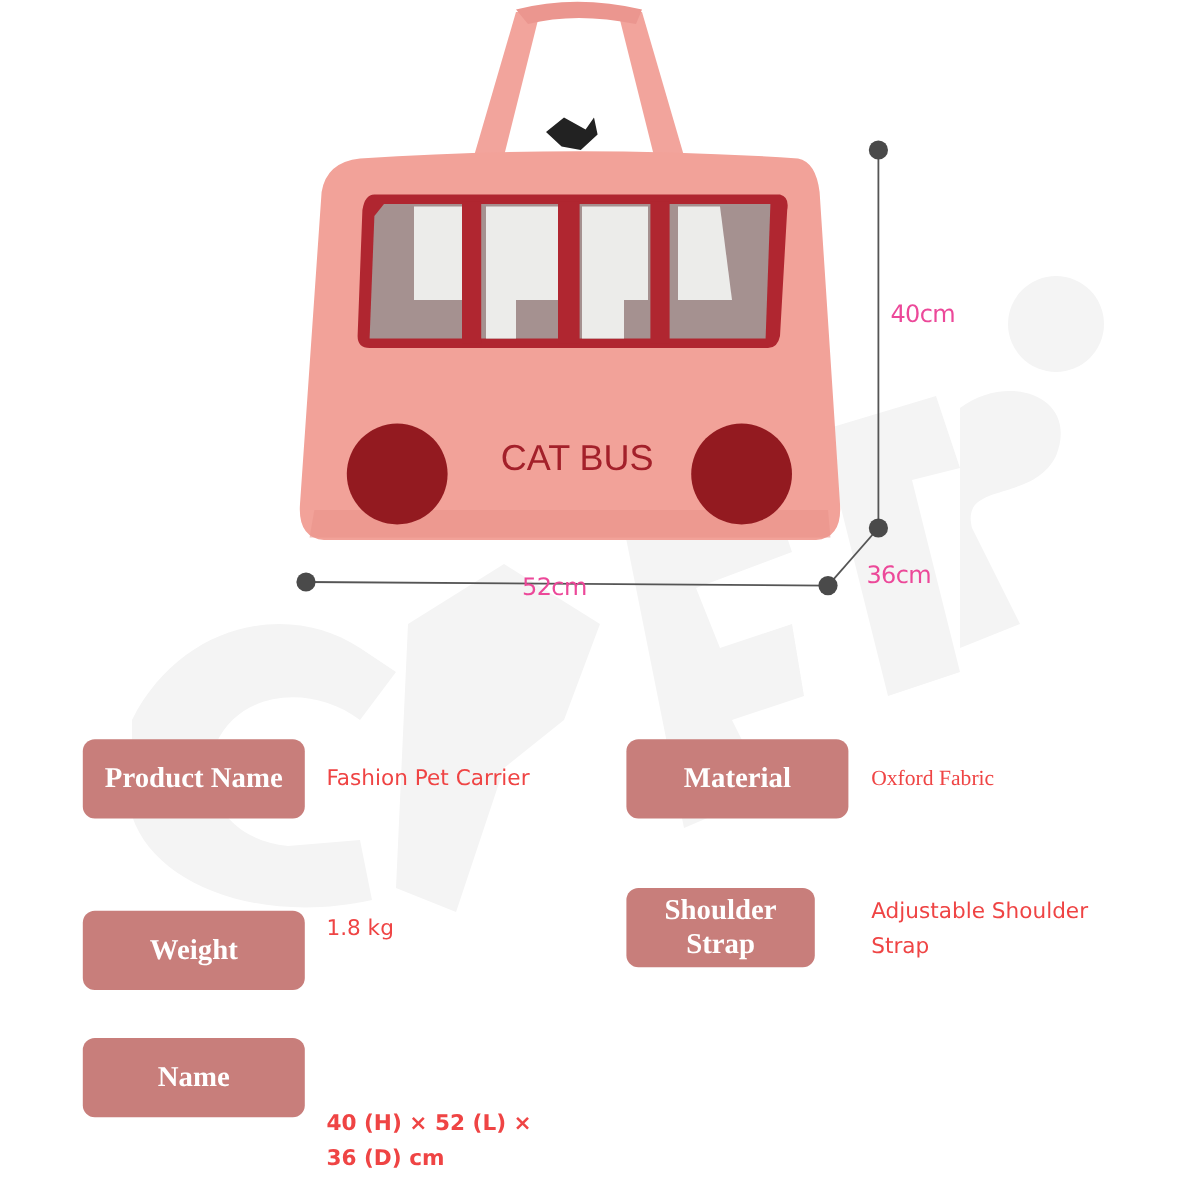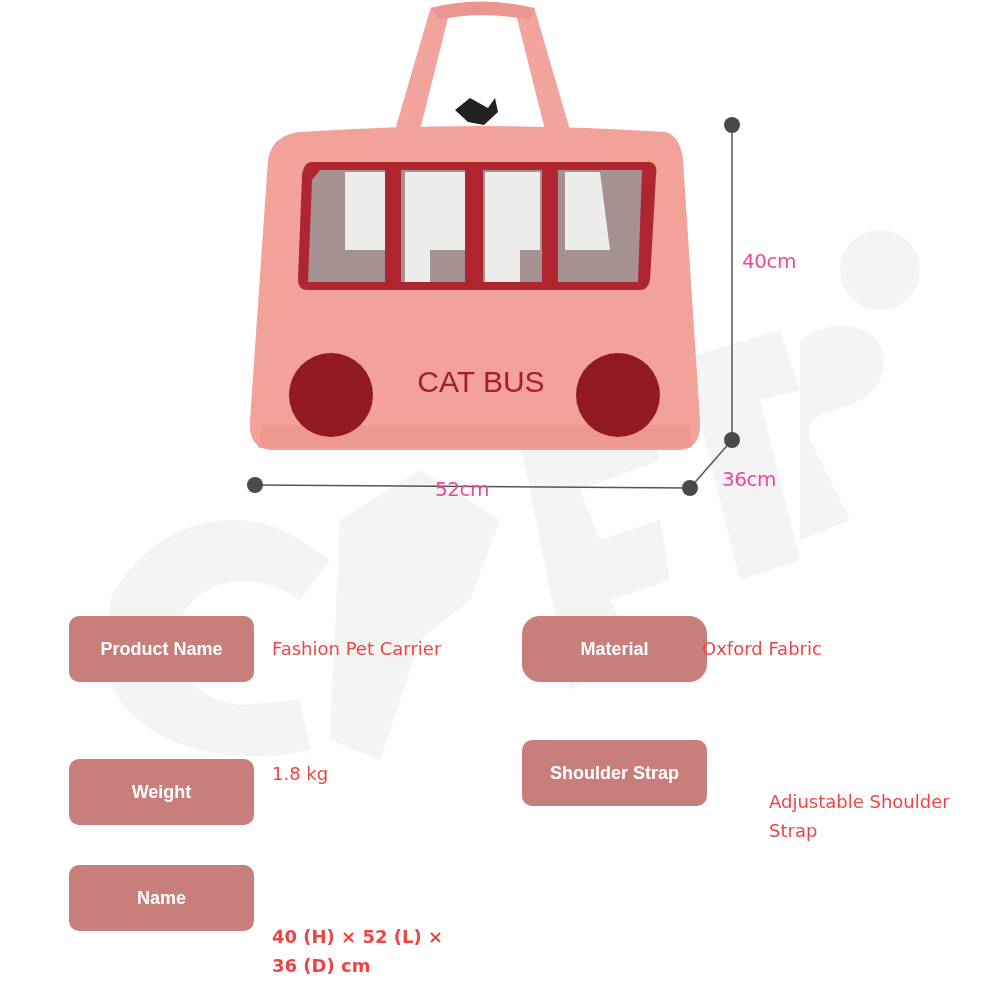--- a/index.html
+++ b/index.html
@@ -1,21 +1,21 @@
 <!DOCTYPE html>
 <html><head>
 <meta charset="utf-8">
 <style>
   html,body{margin:0;padding:0;background:#ffffff;}
   body{width:1000px;height:1000px;position:relative;overflow:hidden;font-family:"DejaVu Sans",sans-serif;}
   .watermark{position:absolute;left:0;top:0;width:1000px;height:1000px;pointer-events:none;}
   .bag{position:absolute;left:0;top:0;width:1000px;height:560px;}
   .dim-label{position:absolute;font-family:"DejaVu Sans",sans-serif;font-size:20px;color:#ec4899;letter-spacing:-0.5px;}
   .badge{position:absolute;width:185px;height:66px;border-radius:10px;background:#c87e7b;color:#fff;
-         font-family:Liberation Sans, sans-serif;font-weight:bold;font-size:18px;line-height:28px;
+         font-family:Liberation Serif, serif;font-weight:bold;font-size:24px;line-height:28px;
          display:flex;align-items:center;justify-content:center;text-align:center;}
   .val{position:absolute;font-family:"DejaVu Sans",sans-serif;font-size:18px;color:#ef4444;line-height:29px;}
 </style>
 </head>
 <body>
 
 <svg class="watermark" viewBox="0 0 1000 1000">
   <g fill="#f4f4f4">
     <path d="M110 600 C150 520 240 500 300 540 L330 560 L300 600 C260 570 200 575 180 620 C165 660 190 700 240 705 L300 700 L310 750 C220 770 130 740 110 680 Z"></path>
     <path d="M340 520 L420 470 L500 520 L470 600 L420 640 L380 760 L330 740 Z"></path>
@@ -65,23 +65,23 @@
   </g>
 </svg>
 
 <div class="dim-label" style="left:742px;top:249px;">40cm</div>
 <div class="dim-label" style="left:722px;top:467px;">36cm</div>
 <div class="dim-label" style="left:435px;top:477px;">52cm</div>
 
 <div class="badge" style="left:69px;top:616px;">Product Name</div>
 <div class="val" style="left:272px;top:634px;">Fashion Pet Carrier</div>
 
-<div class="badge" style="left:522px;top:616px;border-radius:18px;">Material</div>
-<div class="val" style="left:702px;top:634px;">Oxford Fabric</div>
+<div class="badge" style="left:522px;top:616px;">Material</div>
+<div class="val" style="left:726px;top:634px;font-family:Liberation Serif, serif;">Oxford Fabric</div>
 
 <div class="badge" style="left:69px;top:740px;margin-top:19px;">Weight</div>
 <div class="val" style="left:272px;top:759px;">1.8 kg</div>
 
-<div class="badge" style="left:522px;top:740px;width:185px;padding:0 16px;box-sizing:border-box;">Shoulder Strap</div>
-<div class="val" style="left:726px;top:787px;width:220px;margin-left:43px;">Adjustable Shoulder Strap</div>
+<div class="badge" style="left:522px;top:740px;width:157px;padding:0 16px;box-sizing:border-box;">Shoulder Strap</div>
+<div class="val" style="left:726px;top:745px;width:220px;">Adjustable Shoulder Strap</div>
 
 <div class="badge" style="left:69px;top:865px;">Name</div>
 <div class="val" style="left:272px;top:922px;width:200px;font-weight:bold;">40 (H) × 52 (L) × 36 (D) cm</div>
 
 </body></html>

